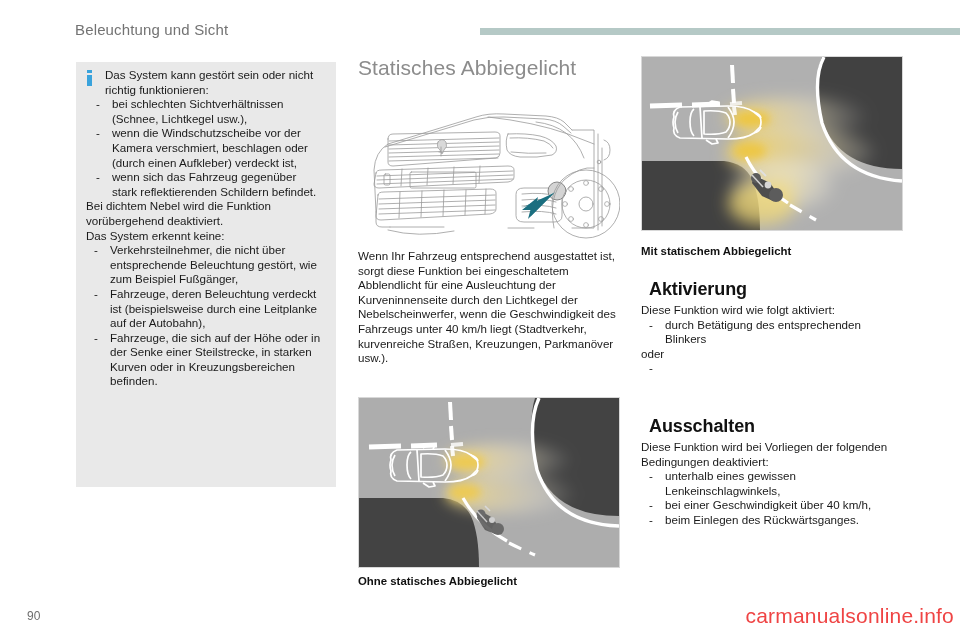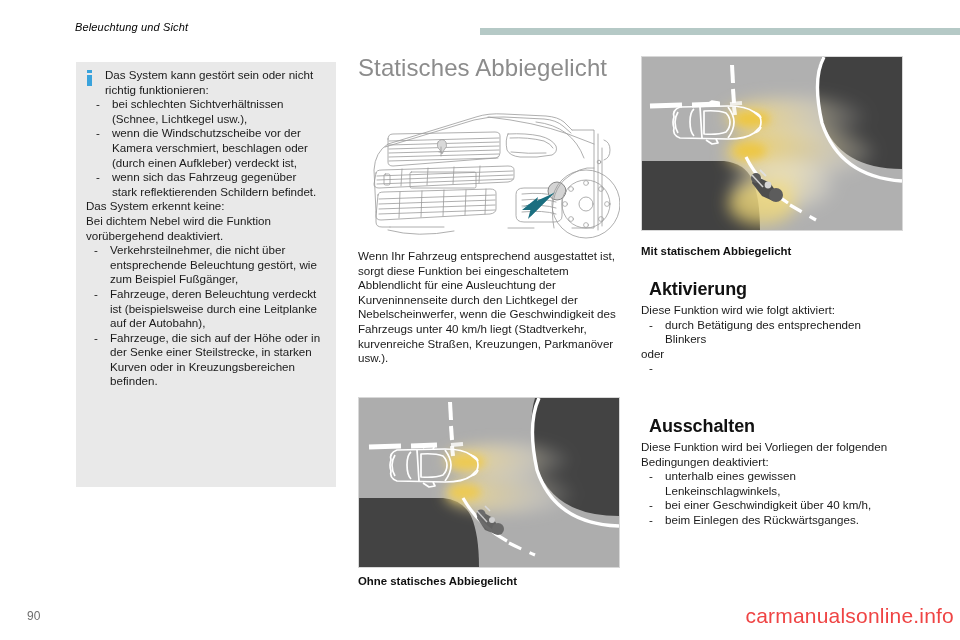--- a/index.html
+++ b/index.html
@@ -18,25 +18,24 @@
 
   
   #page-header {
     position: absolute;
     left: 0; top: 0;
     width: 960px; height: 46px;
   }
   #header-title {
     position: absolute;
     left: 75px; top: 21px;
-    font-size: 11px;
-    color: #000000;
+    font-size: 15px;
+    color: #737373;
     letter-spacing: 0.15px;
     white-space: nowrap;
-    font-style: italic;
   }
   #header-rule {
     position: absolute;
     left: 480px; top: 28px;
     width: 480px; height: 7px;
     background: #b5c9c6;
   }
 
   
   #note-box {
@@ -87,21 +86,21 @@
     position: absolute;
     left: 10px; top: 0;
     color: #1a1a1a;
   }
   ul.dashlist.tight > li { padding-left: 24px; }
   ul.dashlist.tight > li .dash { left: 8px; }
 
   
   h1.section-title {
     margin: 0 0 9px 0;
-    font-size: 24px;
+    font-size: 21px;
     font-weight: normal;
     color: #8c8c8c;
     letter-spacing: 0.1px;
     line-height: 24px;
   }
   h2.sub-title {
     margin: 8px;
     font-size: 18px;
     font-weight: bold;
     color: #111111;
@@ -205,22 +204,22 @@
       <li>
         <span class="dash">-</span>
         <span>wenn die Windschutzscheibe vor der Kamera verschmiert, beschlagen oder (durch einen Aufkleber) verdeckt ist,</span>
       </li>
       <li>
         <span class="dash">-</span>
         <span>wenn sich das Fahrzeug gegenüber stark reflektierenden Schildern befindet.</span>
       </li>
     </ul>
 
+    <div class="para">Bei dichtem Nebel wird die Funktion vorübergehend deaktiviert.</div>
     <div class="para">Das System erkennt keine:</div>
-    <div class="para">Bei dichtem Nebel wird die Funktion vorübergehend deaktiviert.</div>
 
     <ul class="dashlist tight">
       <li>
         <span class="dash">-</span>
         <span>Verkehrsteilnehmer, die nicht über entsprechende Beleuchtung gestört, wie zum Beispiel Fußgänger,</span>
       </li>
       <li>
         <span class="dash">-</span>
         <span>Fahrzeuge, deren Beleuchtung verdeckt ist (beispielsweise durch eine Leitplanke auf der Autobahn),</span>
       </li>

